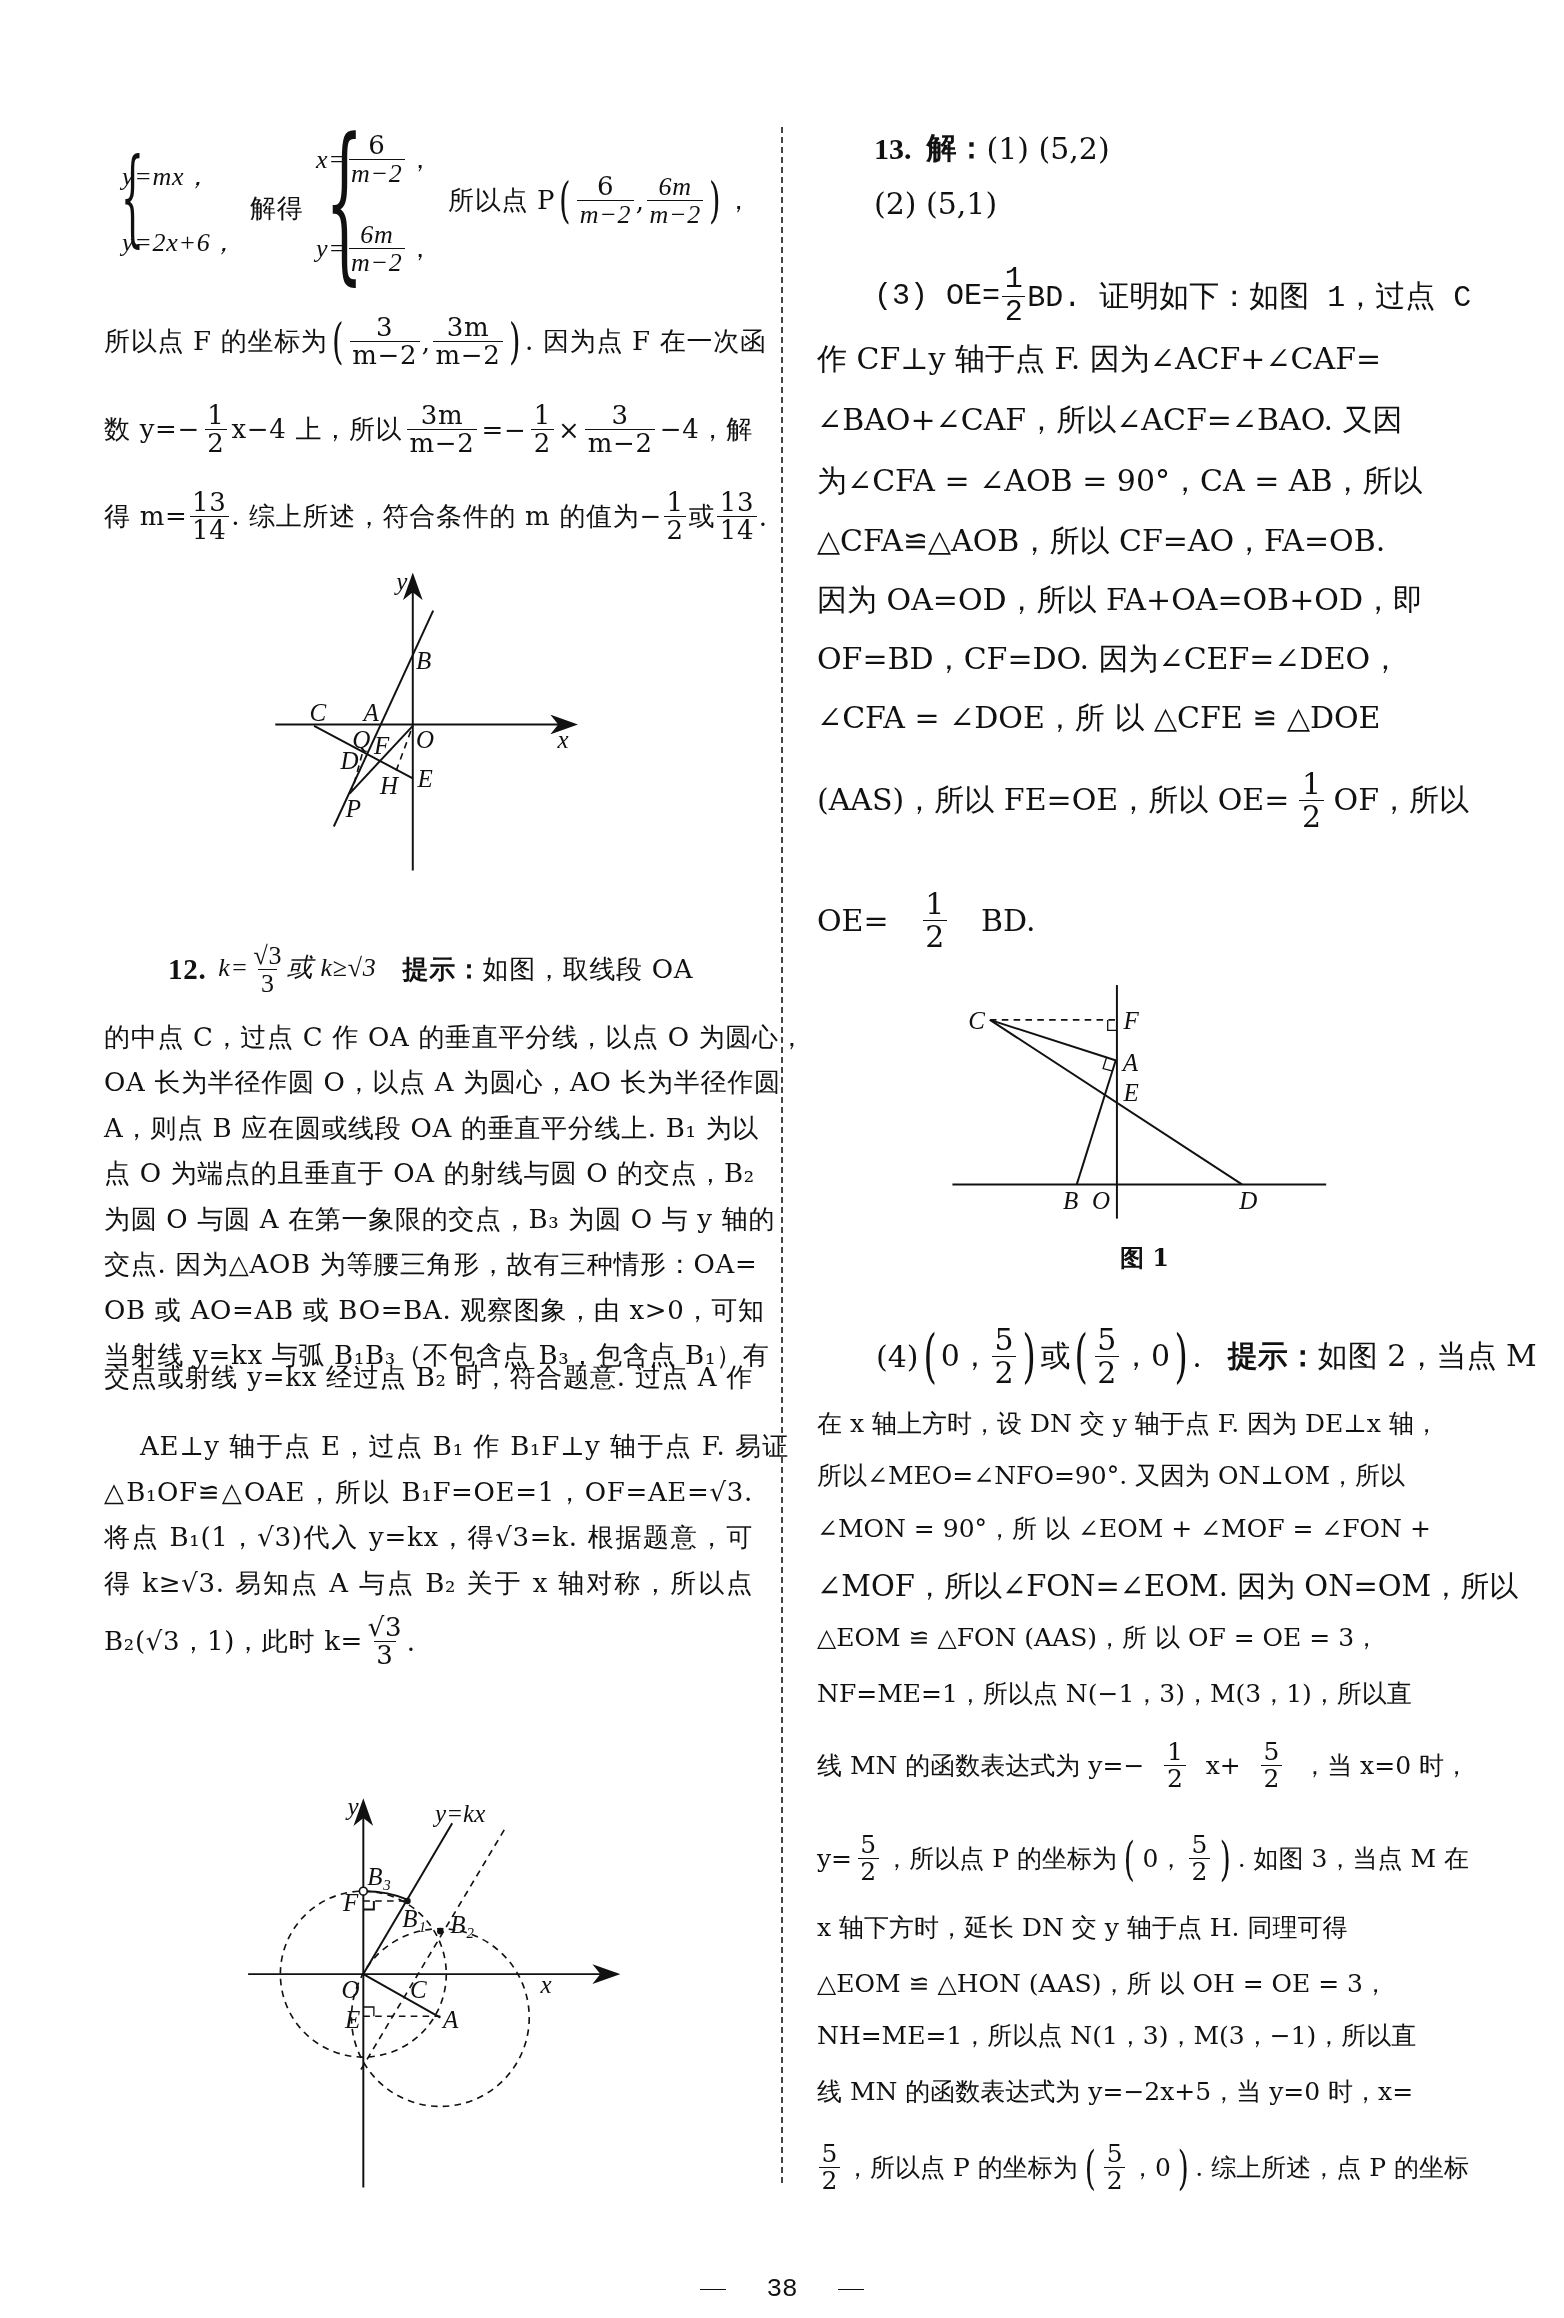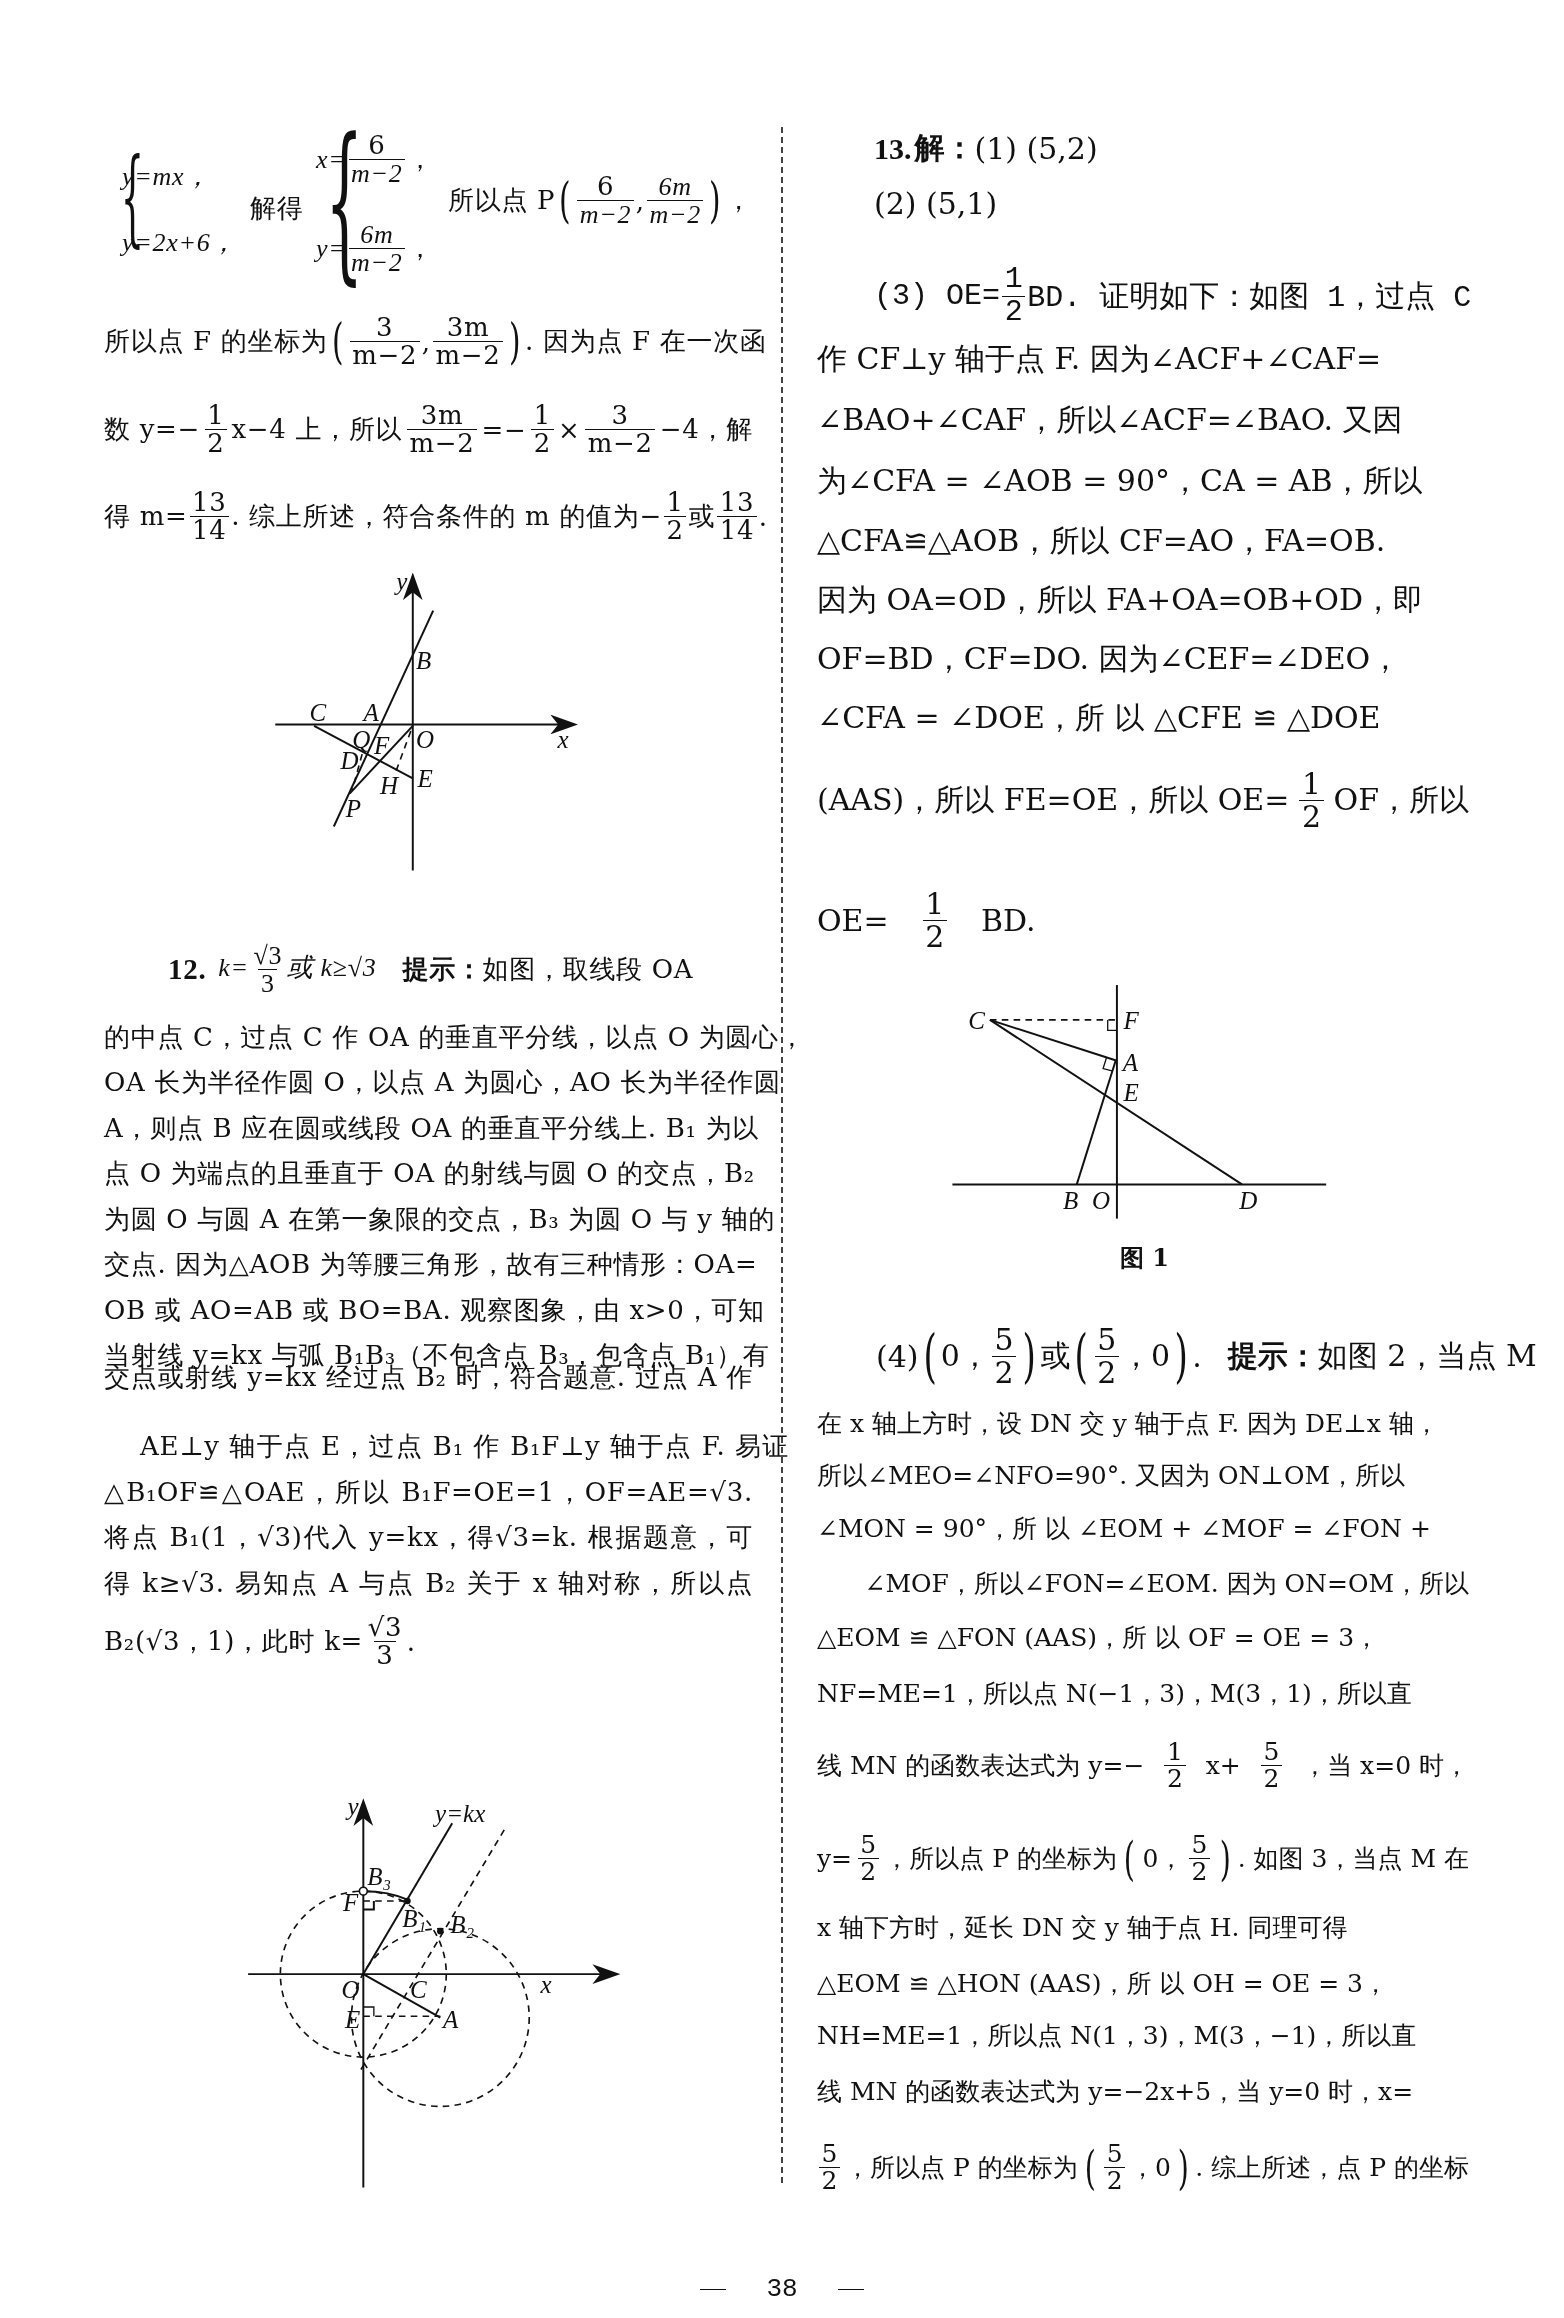--- a/index.html
+++ b/index.html
@@ -249,21 +249,21 @@
   <text x="168" y="312">O</text>
   <text x="272" y="312">C</text>
   <text x="173" y="358">E</text>
   <text x="322" y="358">A</text>
   <text x="470" y="305">x</text>
 </svg>
 
 <div class="divider"></div>
 
 <div class="line rc noj" style="top:128px;left:874px;width:auto;">
-  <span class="bold" style="margin-right:3px;">13.</span>
+  <span class="bold" style="margin-right:15px;">13.</span>
   <span class="bold">解：</span>
   <span>(1) (5,2)</span>
 </div>
 <div class="line rc noj" style="top:186px;left:874px;width:auto;">
   <span>(2) (5,1)</span>
 </div>
 <div id="right-lines">
     <div class="line rc" style="top: 264px; left: 874px; width: 596px; font-family: Liberation Mono, monospace;">
       <span class="t">(3) OE=</span>
       <span class="frac">
@@ -354,21 +354,21 @@
 <div id="part4-lines">
     <div class="line rc" style="top: 1407px; font-size: 25px;">
       <span class="t">在 x 轴上方时，设 DN 交 y 轴于点 F. 因为 DE⊥x 轴，</span>
     </div>
     <div class="line rc" style="top: 1459px; font-size: 25px;">
       <span class="t">所以∠MEO=∠NFO=90°. 又因为 ON⊥OM，所以</span>
     </div>
     <div class="line rc" style="top: 1512px; font-size: 25px;">
       <span class="t">∠MON = 90°，所 以 ∠EOM + ∠MOF = ∠FON +</span>
     </div>
-    <div class="line rc" style="top: 1567px; font-size: 25px; justify-content: flex-end;">
+    <div class="line rc" style="top: 1567px; font-size: 29px;">
       <span class="t">∠MOF，所以∠FON=∠EOM. 因为 ON=OM，所以</span>
     </div>
     <div class="line rc" style="top: 1621px; font-size: 25px;">
       <span class="t">△EOM ≌ △FON (AAS)，所 以 OF = OE = 3，</span>
     </div>
     <div class="line rc" style="top: 1677px; font-size: 25px;">
       <span class="t">NF=ME=1，所以点 N(−1，3)，M(3，1)，所以直</span>
     </div>
     <div class="line rc" style="top: 1739px; font-size: 25px;">
       <span class="t">线 MN 的函数表达式为 y=−</span>

